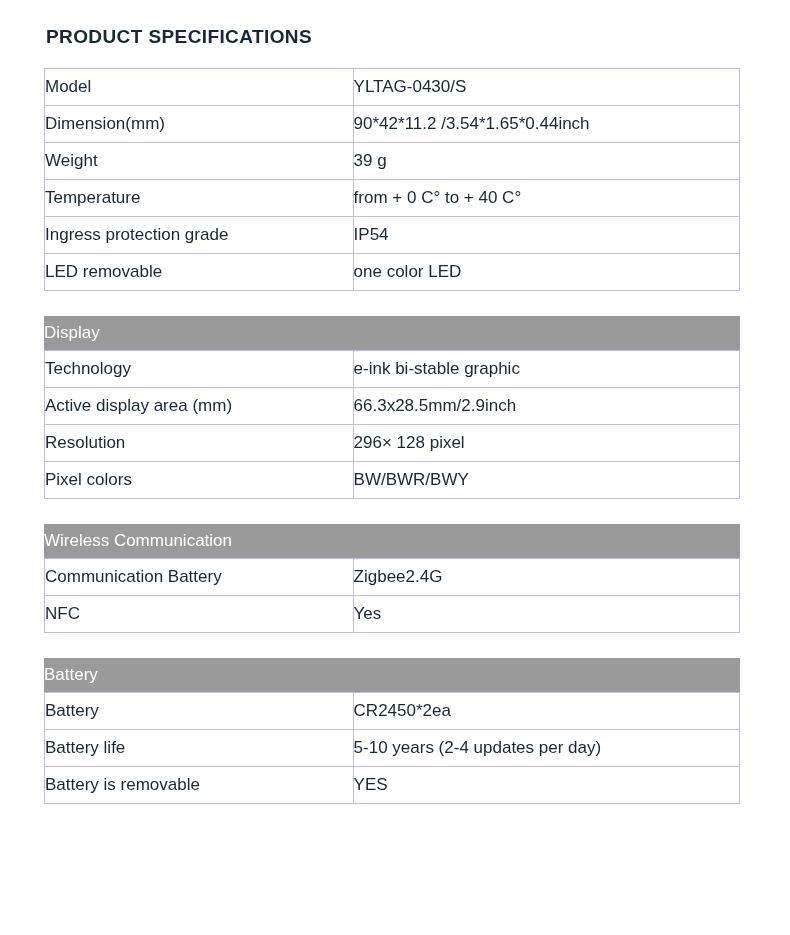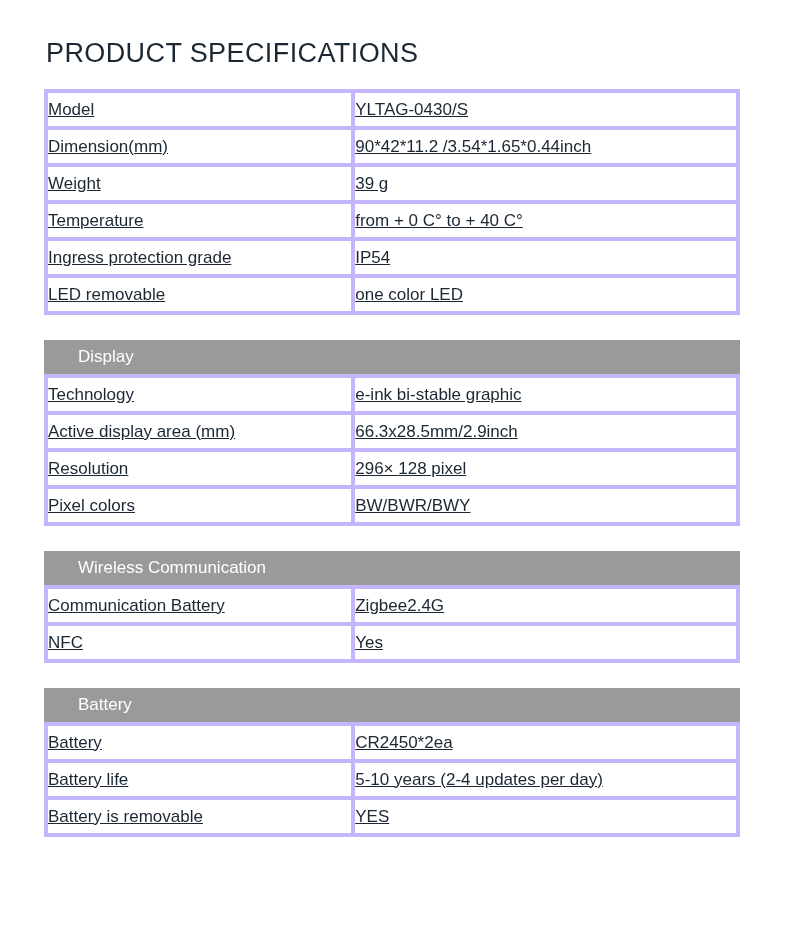--- a/index.html
+++ b/index.html
@@ -12,54 +12,52 @@
     height: 935px;
     font-family: "Liberation Sans", sans-serif;
     color: #1b2733;
     overflow: hidden;
   }
   .page {
     padding: 26px 50px 20px 44px;
     box-sizing: border-box;
   }
   .page-title {
-    font-size: 27px;
-    font-weight: normal;
+    font-size: 19px;
+    font-weight: bold;
     letter-spacing: 0.4px;
-    margin: 12px 0 20px 2px;
+    margin: 0 0 20px 2px;
     color: #1b2733;
   }
   .section {
     margin-top: 25px;
   }
   .section.first {
     margin-top: 0;
   }
   .section-header {
     height: 34px;
     display: flex;
     align-items: center;
-    padding-left: 34px;
     box-sizing: border-box;
     font-size: 17px;
     font-weight: 400;
   }
   table.spec-table {
     border-collapse: collapse;
     width: 100%;
     table-layout: fixed;
   }
   table.spec-table td {
-    border: 4px solid #c4b5fd;
+    border: 1px solid #c4b5fd;
     height: 37px;
     font-size: 17px;
     vertical-align: middle;
     padding: 0;
     box-sizing: border-box;
-    text-decoration: underline;
   }
   td.label-cell {
     width: 44.4%;
     padding-left: 33px;
   }
   td.value-cell {
     padding-left: 21px;
   }
 </style>
 </head>

